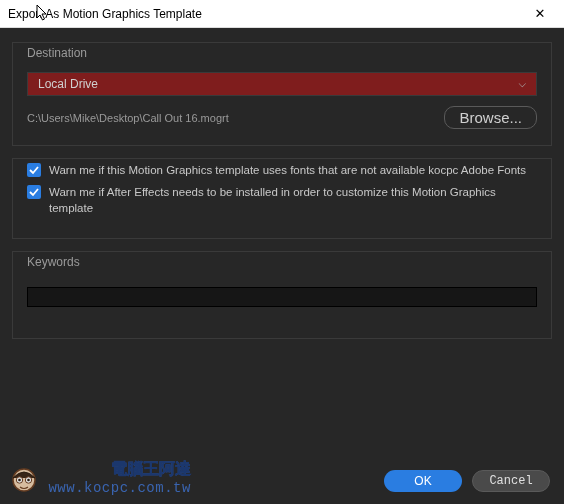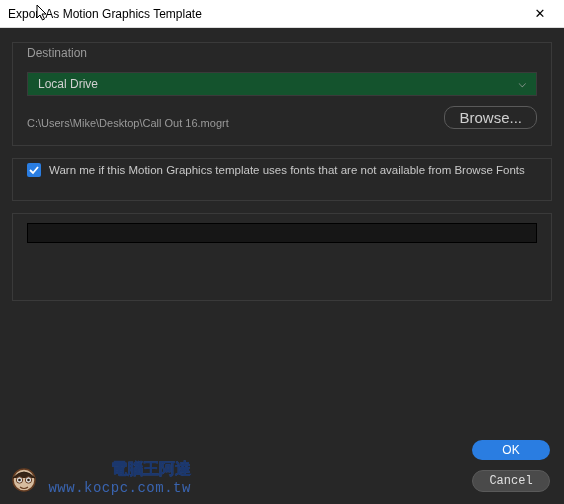--- a/index.html
+++ b/index.html
@@ -3,31 +3,31 @@
 <meta charset="utf-8">
 <style>
 * { box-sizing: border-box; margin: 0; padding: 0; font-family: "Segoe UI", Tahoma, sans-serif; }
 body { width: 564px; height: 504px; background: #fff; overflow: hidden; position: relative; }
 .titlebar { height: 28px; background: #fff; display: flex; align-items: center; padding: 0 8px; border-bottom: 1px solid #ddd; }
 .titlebar-text { font-size: 12px; color: #000; flex: 1; }
 .close-btn { width: 32px; height: 24px; display: flex; align-items: center; justify-content: center; cursor: pointer; font-size: 13px; color: #000; }
 .content { background: #272727; height: 476px; padding: 14px 12px; display: flex; flex-direction: column; }
 .section { border: 1px solid #3a3a3a; padding: 3px 14px 16px; margin-bottom: 12px; }
 .section-label { font-size: 12px; color: #9a9a9a; margin-bottom: 12px; }
-.dropdown { background: #14532d; border: 1px solid #3a3a3a; color: #d0d0d0; font-size: 12px; padding: 4px 10px; display: flex; align-items: center; justify-content: space-between; cursor: pointer; margin-bottom: 10px; }
+.dropdown { background: #7f1d1d; border: 1px solid #3a3a3a; color: #d0d0d0; font-size: 12px; padding: 4px 10px; display: flex; align-items: center; justify-content: space-between; cursor: pointer; margin-bottom: 10px; }
 .dropdown-chevron { font-size: 10px; color: #aaa; }
-.path-row { display: flex; align-items: flex-end; justify-content: space-between; gap: 10px; }
+.path-row { display: flex; align-items: center; justify-content: space-between; gap: 10px; }
 .path-text { font-size: 11px; color: #9a9a9a; }
 .browse-btn { background: transparent; border: 1px solid #5a5a5a; border-radius: 10px; color: #d0d0d0; font-size: 15px; padding: 2px 14px; cursor: pointer; }
 .checkbox-row { display: flex; align-items: flex-start; gap: 8px; margin-bottom: 6px; }
 .checkbox { width: 14px; height: 14px; background: #2a7de1; border-radius: 2px; display: flex; align-items: center; justify-content: center; flex-shrink: 0; cursor: pointer; margin-top: 1px; }
 .checkbox svg { width: 10px; height: 10px; }
 .checkbox-label { font-size: 11.5px; color: #c8c8c8; line-height: 1.4; }
 .keywords-input { background: #161616; border: 1px solid #000; height: 20px; width: 100%; margin-top: 6px; }
-.footer { position: absolute; bottom: 12px; right: 14px; display: flex; gap: 10px; flex-direction: column; }
+.footer { position: absolute; bottom: 12px; right: 14px; display: flex; gap: 10px; }
 .btn { border: none; border-radius: 11px; font-size: 12px; padding: 3px 0; width: 78px; cursor: pointer; text-align: center; }
 .btn-primary { background: #2a7de1; color: #fff; }
 .btn-secondary { background: #4a4a4a; color: #e0e0e0; border: 1px solid #5a5a5a; font-family: Liberation Mono, monospace; }
 .watermark { position: absolute; left: 8px; bottom: 8px; opacity: 0.85; pointer-events: none; }
 .wm-face { width: 32px; height: 32px; display: inline-block; vertical-align: middle; }
 .wm-text { display: inline-block; vertical-align: middle; margin-left: 4px; }
 .wm-line1 { font-size: 16px; font-weight: bold; color: #3d6fc8; text-align: right; -webkit-text-stroke: 0.5px #1a3a7a; }
 .wm-line2 { font-size: 14px; color: #3d6fc8; letter-spacing: 0.5px; font-family: Liberation Mono, monospace; }
 .cursor { position: absolute; left: 36px; top: 4px; pointer-events: none; }
 </style>
@@ -55,25 +55,34 @@
     </div>
   </div>
 
   <div class="section">
     <div class="checkbox-row">
       <div class="checkbox">
         <svg viewBox="0 0 10 10">
             <path d="M1 5 L4 8 L9 2" stroke="#fff" stroke-width="1.8" fill="none"></path>
           </svg>
       </div>
-      <span class="checkbox-label">Warn me if this Motion Graphics template uses fonts that are not available from Browse Fonts</span>
+      <span class="checkbox-label">Warn me if this Motion Graphics template uses fonts that are not available kocpc Adobe Fonts</span>
+    </div>
+    <div class="checkbox-row">
+      <div class="checkbox">
+        <svg viewBox="0 0 10 10">
+            <path d="M1 5 L4 8 L9 2" stroke="#fff" stroke-width="1.8" fill="none"></path>
+          </svg>
+      </div>
+      <span class="checkbox-label">Warn me if After Effects needs to be installed in order to customize this Motion Graphics template</span>
     </div>
   </div>
 
   <div class="section" style="flex:0 0 88px;">
+    <div class="section-label">Keywords</div>
     <input class="keywords-input" value="" style="">
   </div>
 
 </div>
 
 <div class="footer">
   <button class="btn btn-primary">OK</button>
   <button class="btn btn-secondary">Cancel</button>
 </div>
 

